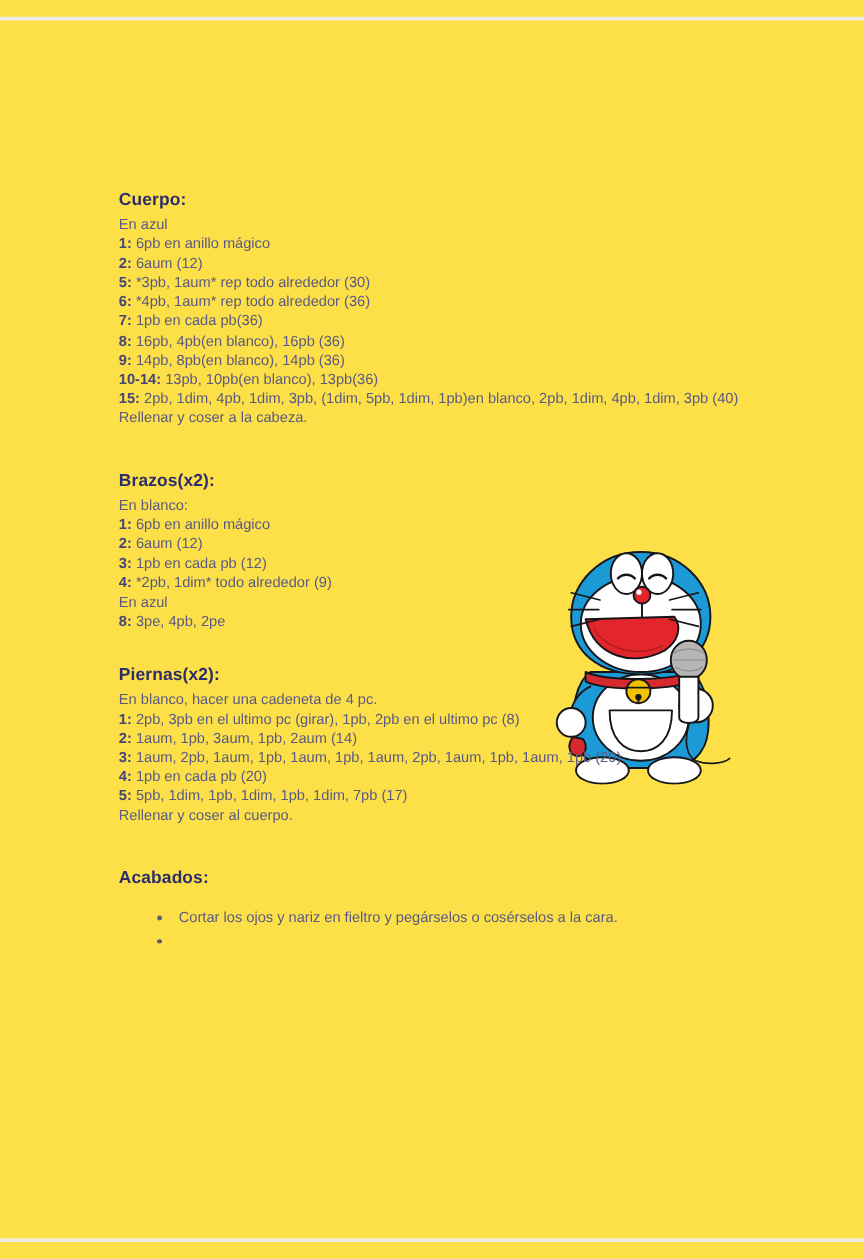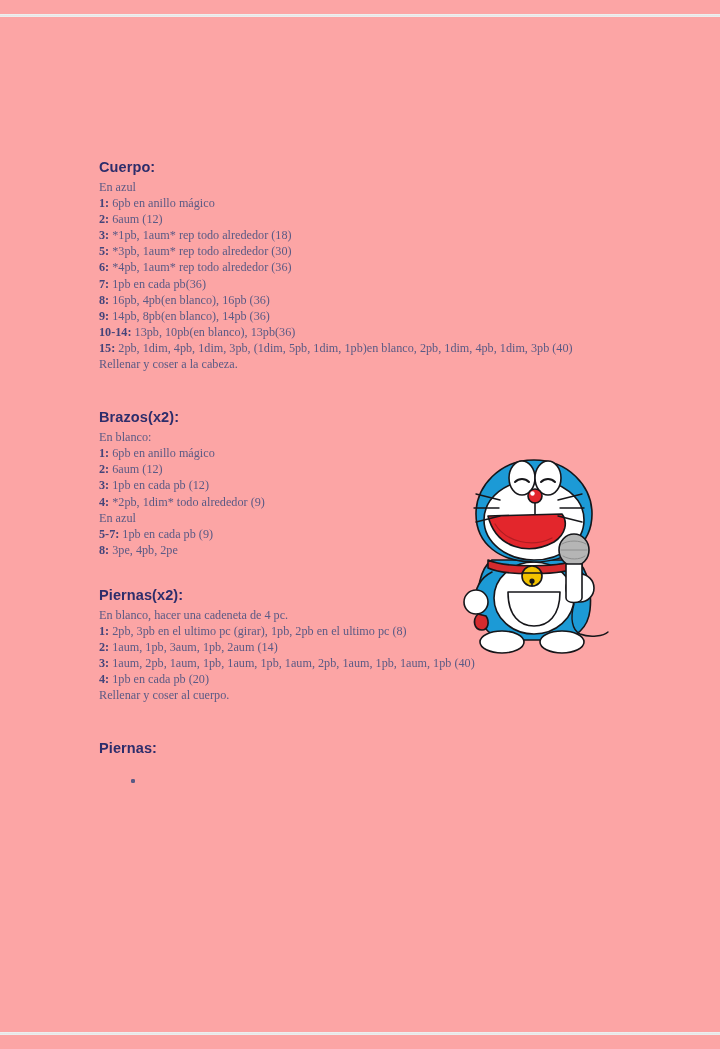--- a/index.html
+++ b/index.html
@@ -12,21 +12,21 @@
     height: 1049px;
     position: relative;
     overflow: hidden;
     font-family: "Liberation Sans", sans-serif;
     -webkit-font-smoothing: antialiased;
   }
 
   .page {
     position: absolute;
     inset: 0;
-    background: #fca5a5;
+    background: #fde047;
   }
 
   .divider {
     position: absolute;
     left: 0;
     width: 720px;
     height: 3px;
     background: linear-gradient(to bottom, #f4f4f4 0%, #e6e6e6 45%, #efefef 100%);
   }
   .divider.top { top: 14px; }
@@ -52,21 +52,20 @@
   }
 
   .lines { margin: 0; padding: 0; }
 
   .line {
     font-size: 12.2px;
     color: #5a5a85;
     line-height: 16.1px;
     margin: 0;
     white-space: pre-wrap;
-    font-family: Liberation Serif, serif;
   }
   .line b {
     font-weight: bold;
     color: #44447a;
   }
 
   .gap-cuerpo { height: 36px; }
   .gap-brazos { height: 28px; }
   .gap-piernas { height: 36px; }
 
@@ -176,21 +175,20 @@
   </div>
 
   <div class="content">
 
     <div class="section">
       <div class="section-heading">Cuerpo:</div>
       <div class="lines">
         <p class="line"><b></b><span>En azul</span></p>
         <p class="line"><b>1:</b><span> 6pb en anillo mágico</span></p>
         <p class="line"><b>2:</b><span> 6aum (12)</span></p>
-        <p class="line"><b>3:</b><span> *1pb, 1aum* rep todo alrededor (18)</span></p>
         <p class="line"><b>5:</b><span> *3pb, 1aum* rep todo alrededor (30)</span></p>
         <p class="line"><b>6:</b><span> *4pb, 1aum* rep todo alrededor (36)</span></p>
         <p class="line"><b>7:</b><span> 1pb en cada pb(36)</span></p>
         <p class="line"><b>8:</b><span> 16pb, 4pb(en blanco), 16pb (36)</span></p>
         <p class="line"><b>9:</b><span> 14pb, 8pb(en blanco), 14pb (36)</span></p>
         <p class="line"><b>10-14:</b><span> 13pb, 10pb(en blanco), 13pb(36)</span></p>
         <p class="line"><b>15:</b><span> 2pb, 1dim, 4pb, 1dim, 3pb, (1dim, 5pb, 1dim, 1pb)en blanco, 2pb, 1dim, 4pb, 1dim, 3pb (40)</span></p>
         <p class="line"><b></b><span>Rellenar y coser a la cabeza.</span></p>
       </div>
     </div>
@@ -199,44 +197,48 @@
 
     <div class="section">
       <div class="section-heading">Brazos(x2):</div>
       <div class="lines">
         <p class="line"><b></b><span>En blanco:</span></p>
         <p class="line"><b>1:</b><span> 6pb en anillo mágico</span></p>
         <p class="line"><b>2:</b><span> 6aum (12)</span></p>
         <p class="line"><b>3:</b><span> 1pb en cada pb (12)</span></p>
         <p class="line"><b>4:</b><span> *2pb, 1dim* todo alrededor (9)</span></p>
         <p class="line"><b></b><span>En azul</span></p>
-        <p class="line"><b>5-7:</b><span> 1pb en cada pb (9)</span></p>
         <p class="line"><b>8:</b><span> 3pe, 4pb, 2pe</span></p>
       </div>
     </div>
 
     <div class="gap-brazos"></div>
 
     <div class="section">
       <div class="section-heading">Piernas(x2):</div>
       <div class="lines">
         <p class="line"><b></b><span>En blanco, hacer una cadeneta de 4 pc.</span></p>
         <p class="line"><b>1:</b><span> 2pb, 3pb en el ultimo pc (girar), 1pb, 2pb en el ultimo pc (8)</span></p>
         <p class="line"><b>2:</b><span> 1aum, 1pb, 3aum, 1pb, 2aum (14)</span></p>
-        <p class="line"><b>3:</b><span> 1aum, 2pb, 1aum, 1pb, 1aum, 1pb, 1aum, 2pb, 1aum, 1pb, 1aum, 1pb (40)</span></p>
+        <p class="line"><b>3:</b><span> 1aum, 2pb, 1aum, 1pb, 1aum, 1pb, 1aum, 2pb, 1aum, 1pb, 1aum, 1pb (20)</span></p>
         <p class="line"><b>4:</b><span> 1pb en cada pb (20)</span></p>
+        <p class="line"><b>5:</b><span> 5pb, 1dim, 1pb, 1dim, 1pb, 1dim, 7pb (17)</span></p>
         <p class="line"><b></b><span>Rellenar y coser al cuerpo.</span></p>
       </div>
     </div>
 
     <div class="gap-piernas"></div>
 
     <div class="section">
-      <div class="section-heading">Piernas:</div>
+      <div class="section-heading">Acabados:</div>
       <ul class="bullets">
+        <li>
+          <span class="dot"></span>
+          <span>Cortar los ojos y nariz en fieltro y pegárselos o cosérselos a la cara.</span>
+        </li>
         <li>
           <span class="dot"></span>
         </li>
         <li>
           <span class="dot"></span>
         </li>
       </ul>
     </div>
 
   </div>

